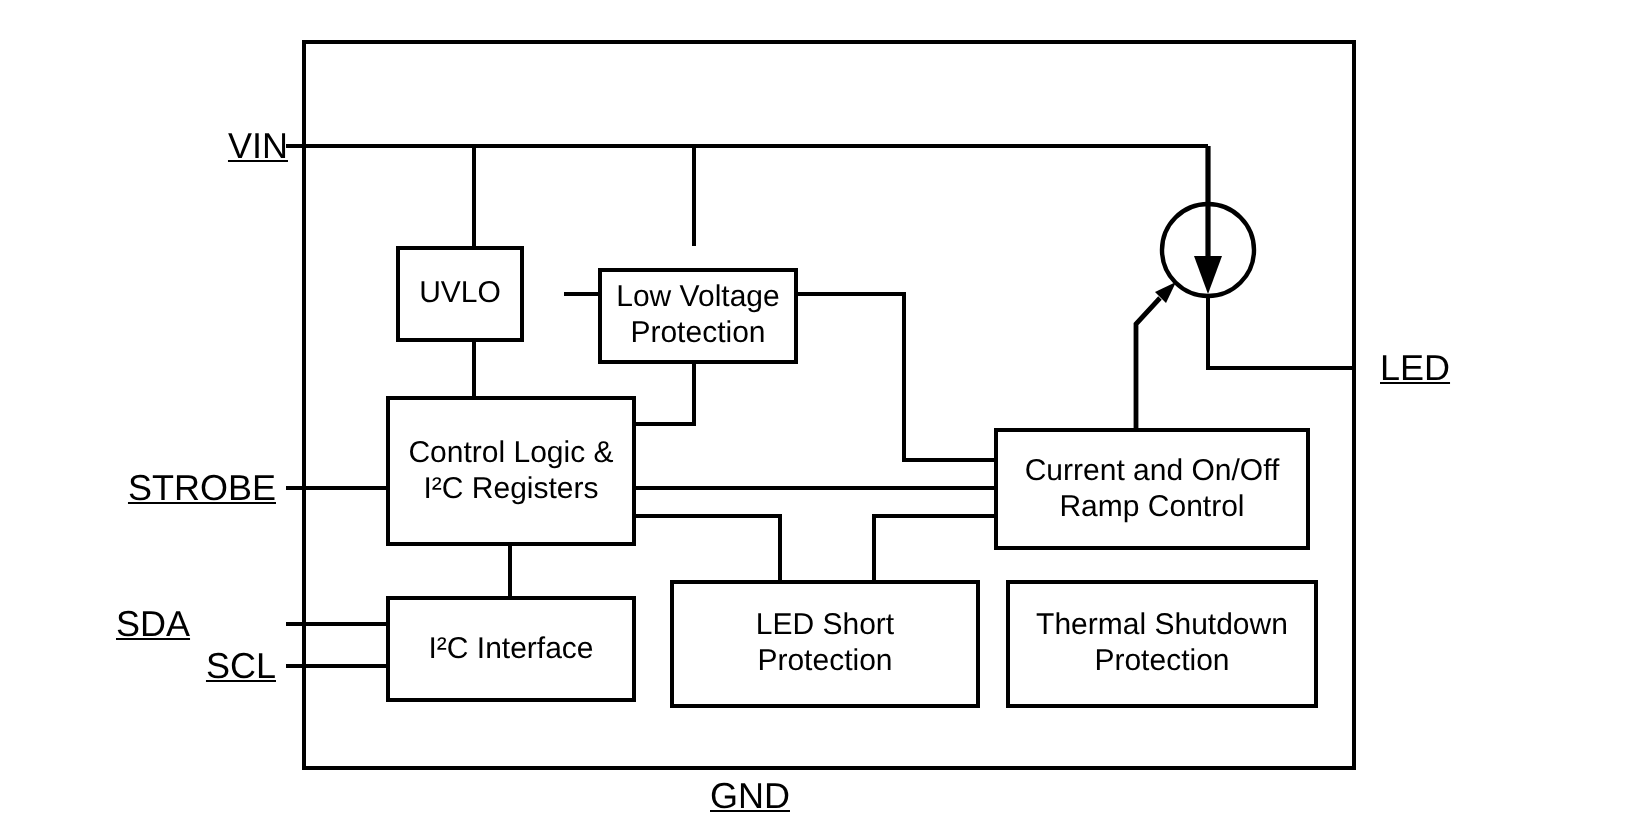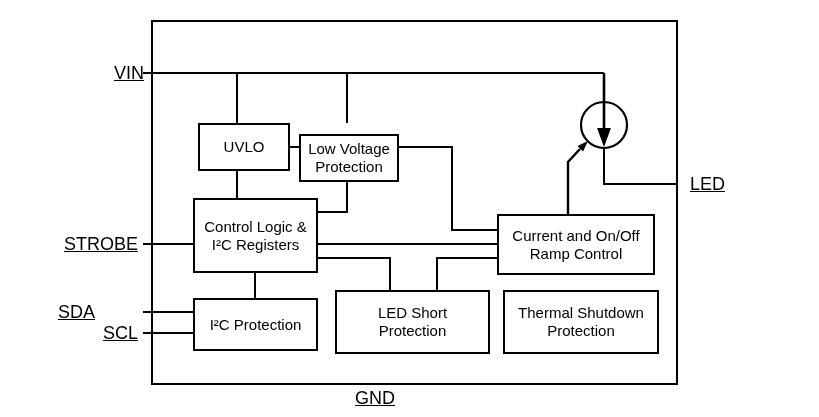--- a/index.html
+++ b/index.html
@@ -41,21 +41,21 @@
     display: flex;
     align-items: center;
     justify-content: center;
     text-align: center;
     font-size: 15px;
     line-height: 1.18;
   }
   .box span {
     white-space: pre-line;
   }
-  .b-uvlo    { left: 198px; top: 123px; width:  92px; height: 48px; }
+  .b-uvlo    { left: 198px; top: 123px; width:  64px; height: 48px; }
   .b-lvp     { left: 299px; top: 134px; width: 100px; height: 48px; }
   .b-cl      { left: 193px; top: 198px; width: 125px; height: 75px; }
   .b-i2c     { left: 193px; top: 298px; width: 125px; height: 53px; }
   .b-ledsh   { left: 335px; top: 290px; width: 155px; height: 64px; }
   .b-current { left: 497px; top: 214px; width: 158px; height: 61px; }
   .b-thermal { left: 503px; top: 290px; width: 156px; height: 64px; }
   .pin {
     position: absolute;
     font-size: 18px;
     line-height: 20px;
@@ -113,21 +113,21 @@
     <span>Low Voltage
 Protection</span>
   </div>
 
   <div class="box b-cl">
     <span>Control Logic &amp;
 I²C Registers</span>
   </div>
 
   <div class="box b-i2c">
-    <span>I²C Protection</span>
+    <span>I²C Interface</span>
   </div>
 
   <div class="box b-ledsh">
     <span>LED Short
 Protection</span>
   </div>
 
   <div class="box b-current">
     <span>Current and On/Off
 Ramp Control</span>

